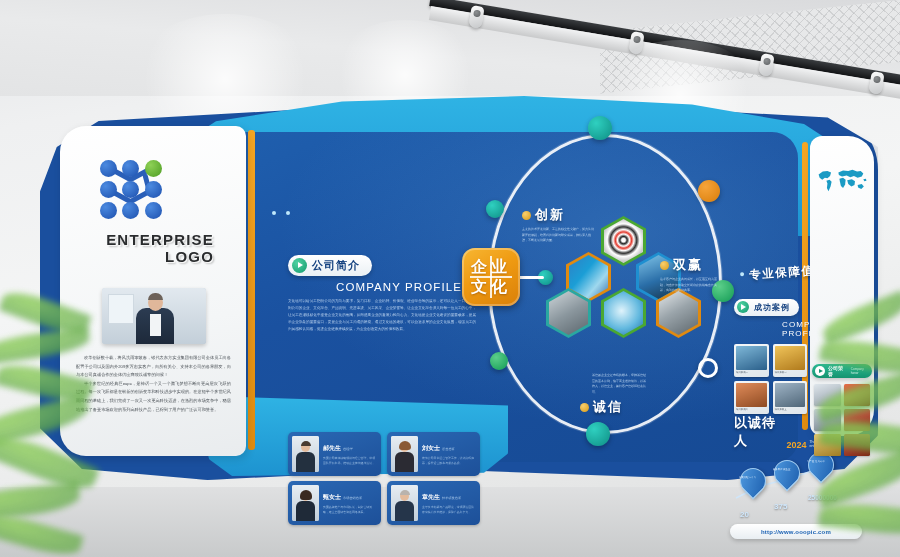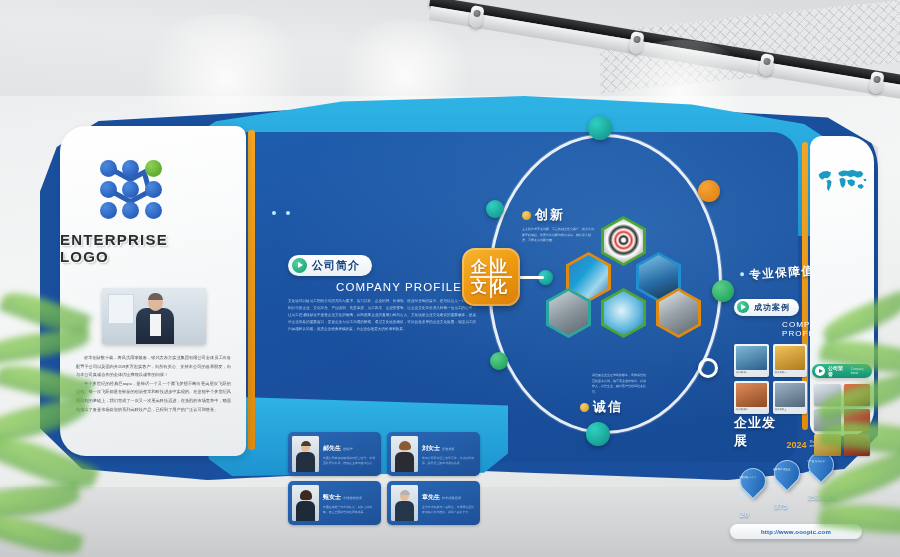--- a/index.html
+++ b/index.html
@@ -110,21 +110,21 @@
   }
   
   .wedge-cyan{
     position:absolute; left:168px; top:300px; width:300px; height:80px;
     background: linear-gradient(#2fb3e4,#1d93d0);
     border-radius: 0 0 24px 24px;
     clip-path: polygon(0 0, 100% 12%, 100% 72%, 92% 96%, 8% 100%, 0 78%);
   }
 
   
-  .logo-wrap{ position:absolute; left:0; top:34px; width:154px; text-align:left; }
+  .logo-wrap{ position:absolute; left:0; top:34px; width:154px; text-align:right; }
   .logo-dots{ width:78px; height:62px; margin:0 auto; position:relative; }
   .dot{ position:absolute; width:17px; height:17px; border-radius:50%;
         background: radial-gradient(circle at 32% 30%,#4b8ae0,#1c4fad); }
   .dot.g{ background: radial-gradient(circle at 32% 30%,#8ed156,#4d9c22); }
   .lk{ position:absolute; height:5px; background:#2a5fb8; border-radius:3px; }
   .logo-text{
     margin-top:9px; font-size:15px; font-weight:bold; letter-spacing:1.2px;
     color:#2a2c2e; font-family:"Liberation Sans", sans-serif;
     text-shadow: 1px 1px 0 rgba(255,255,255,.8), 2px 2px 2px rgba(0,0,0,.22);
   }
@@ -481,20 +481,24 @@
         </div>
         <div class="hex" style="left:92px;top:72px;background:#e08a10;">
           <div class="hex-in" style="background:linear-gradient(150deg,#e4e8ea,#9aa4aa 45%,#5c666c);"></div>
         </div>
       </div>
 
       <div class="ctopic" style="left:62px;top:86px;width:72px;">
         <div class="ct-title"><span class="ct-bul"></span><span>创新</span></div>
         <div class="ct-body">主要的技术开发创新、工艺的独立性突破广，努力从创新开始做起，培育科技创新与研究成果，持续深入推进，不断发展创新力量。</div>
       </div>
+      <div class="ctopic" style="left:200px;top:136px;width:62px;">
+        <div class="ct-title"><span class="ct-bul"></span><span>双赢</span></div>
+        <div class="ct-body">追求客户与企业共同成长，以互惠互利为基础，与合作伙伴建立长期稳定的战略合作关系，实现价值共创共享。</div>
+      </div>
       <div class="ctopic" style="left:120px;top:250px;width:68px;">
         <div class="ct-body" style="margin-bottom:2px;padding-left:12px;">诚信是企业立足市场的根本，坚持诚信经营的基本原则，恪守商业道德规范，以诚待人，以信立业，赢得客户信赖和社会认可。</div>
         <div class="ct-title"><span class="ct-bul"></span><span>诚信</span></div>
       </div>
     </div>
 
     <div class="headline2">
       <span class="hl-dot"></span><span>专业保障值得信赖</span>
     </div>
 
@@ -527,21 +531,21 @@
           </div>
         <div class="ccard">
             <div class="cimg" style="background:linear-gradient(160deg,#cdd6dd,#7d8a94);"></div>
             <div class="ctxt">项目案例六</div>
           </div>
       </div>
     </div>
 
     <div class="dev-zone">
       <div class="dev-title">
-        <span class="dev-cn">企业发展</span>
+        <span class="dev-cn">以诚待人</span>
         <span class="dev-yr">2024</span>
         <span class="dev-en">The development of enterprises</span>
       </div>
       <div class="pins">
         <svg class="arrow" viewBox="0 0 108 40">
           <path d="M2 38 L26 26 L58 18 L92 6" stroke="#cfe6fa" stroke-width="1.4" fill="none"></path>
           <path d="M86 4 L96 2 L94 12" stroke="#cfe6fa" stroke-width="1.4" fill="none"></path>
         </svg>
         <div class="pin" style="left:6px;top:14px;">
           <div class="pin-b">

